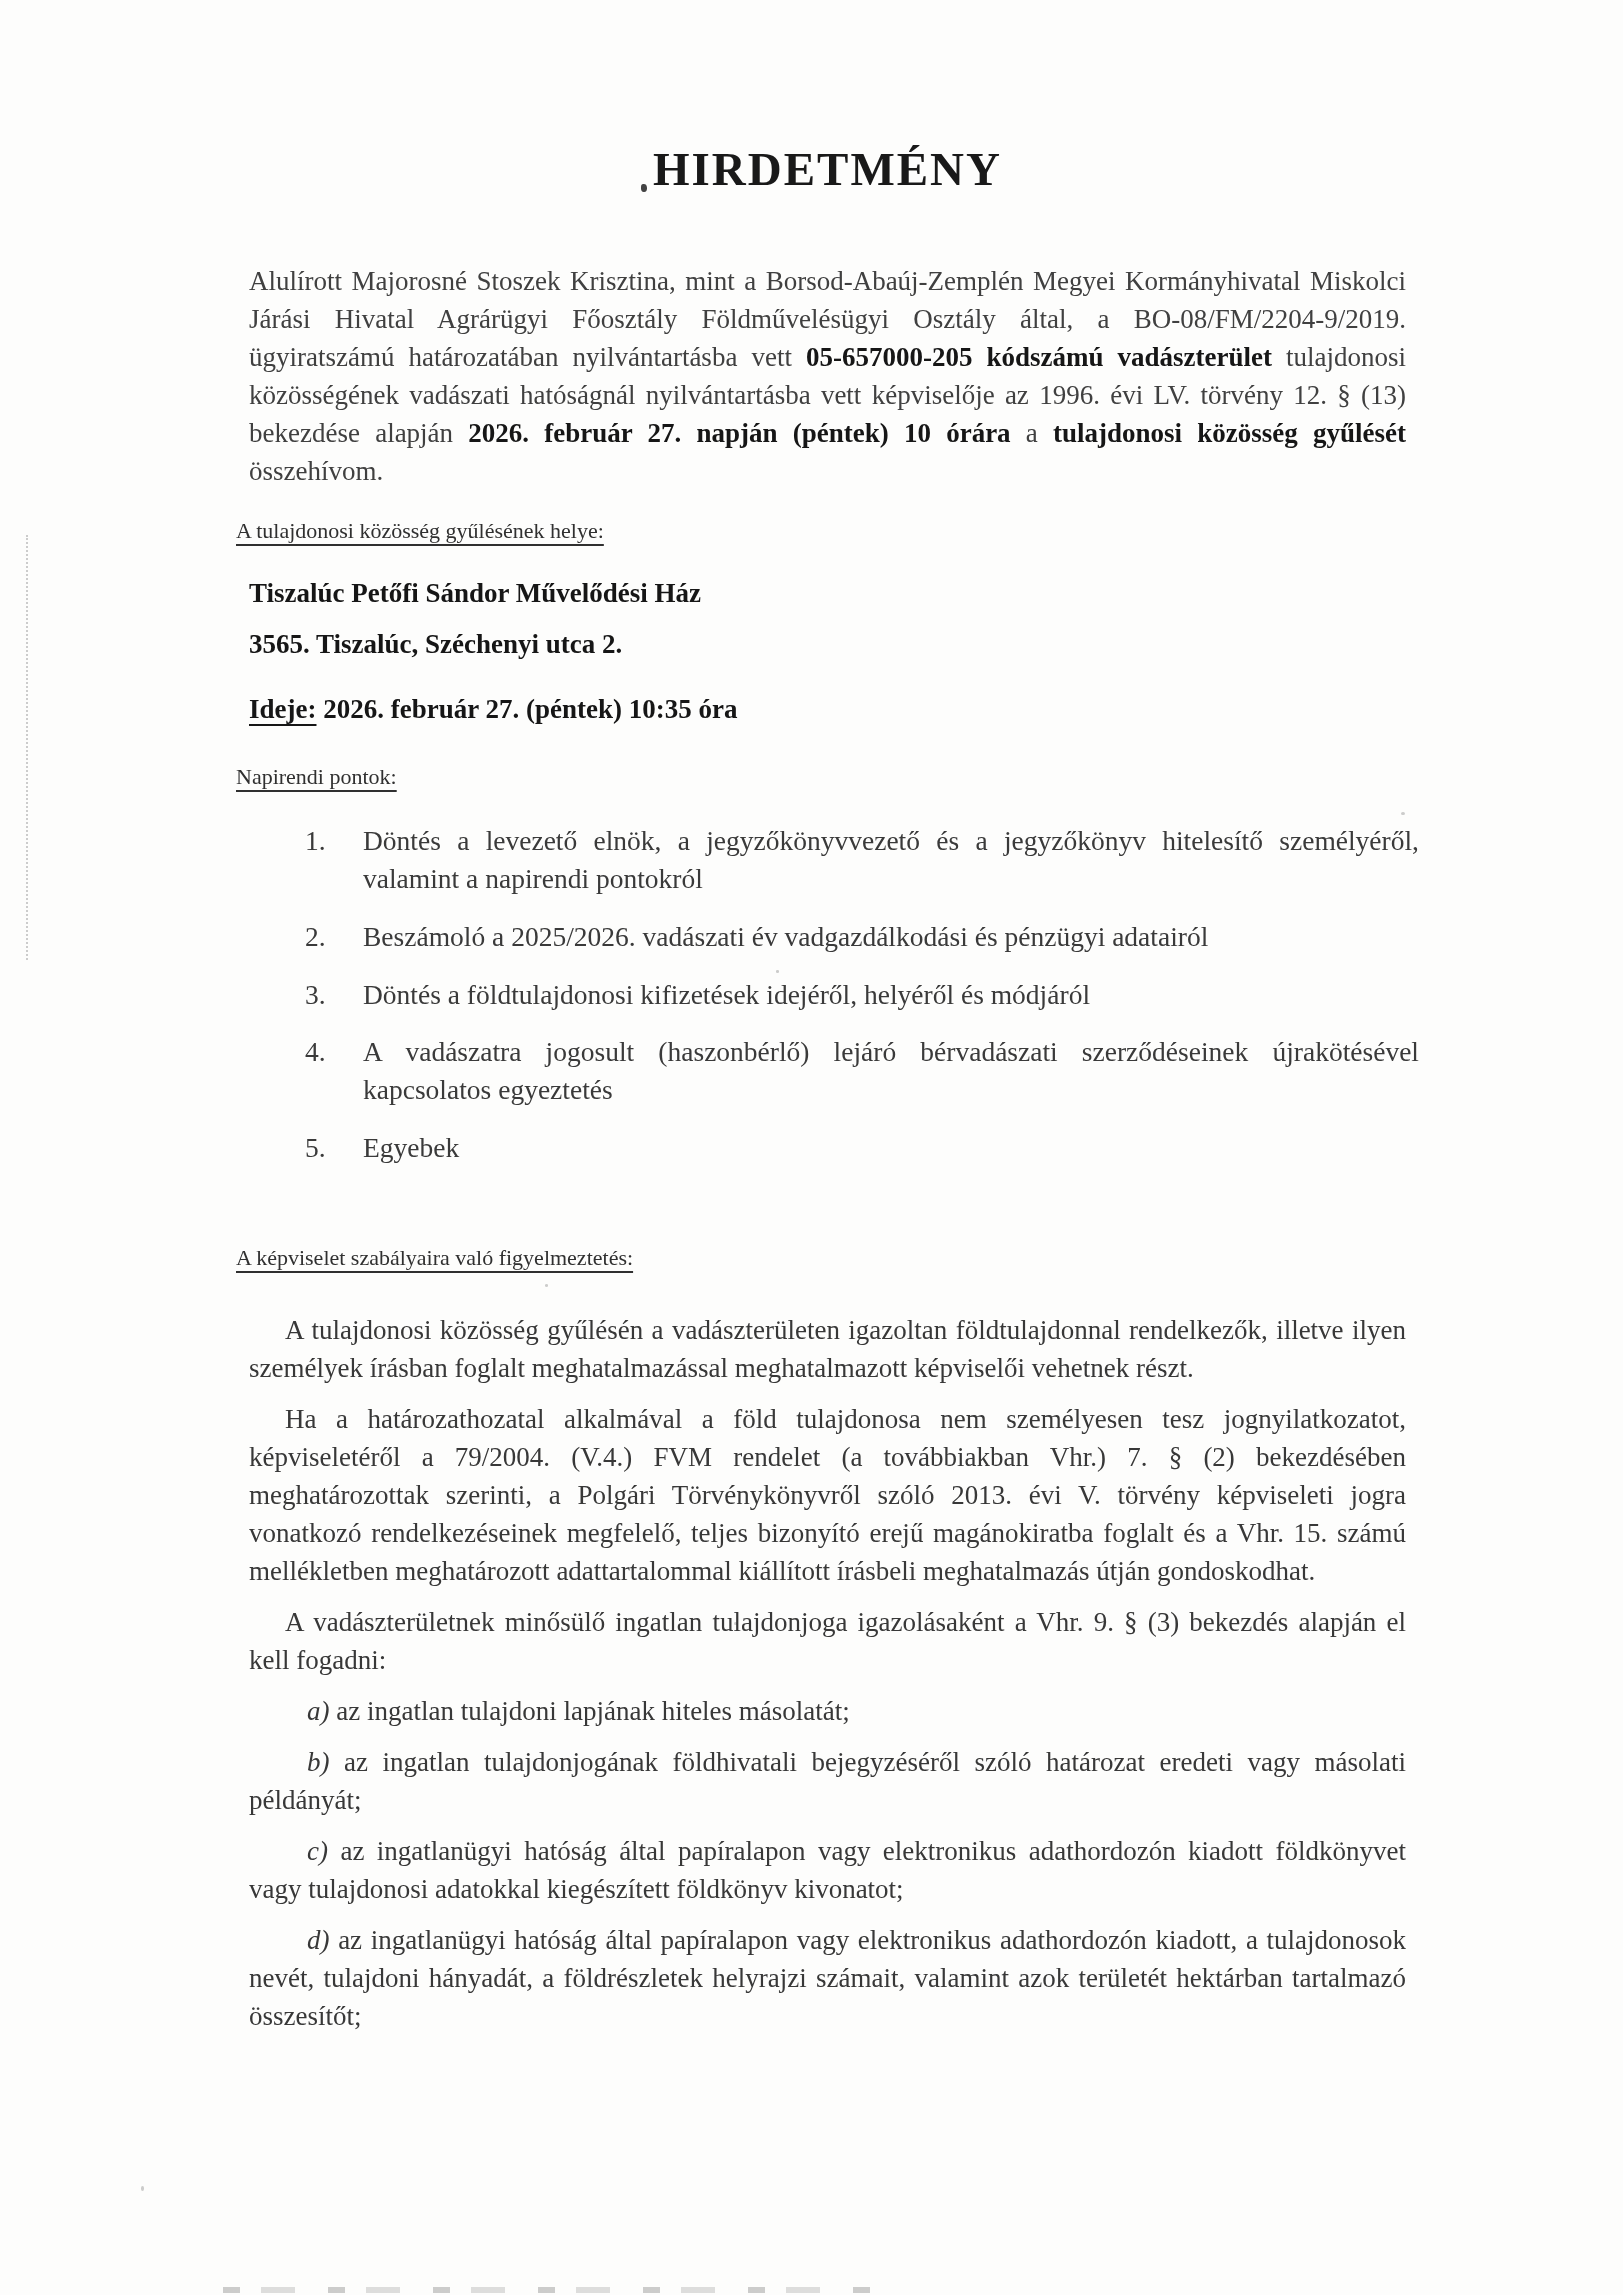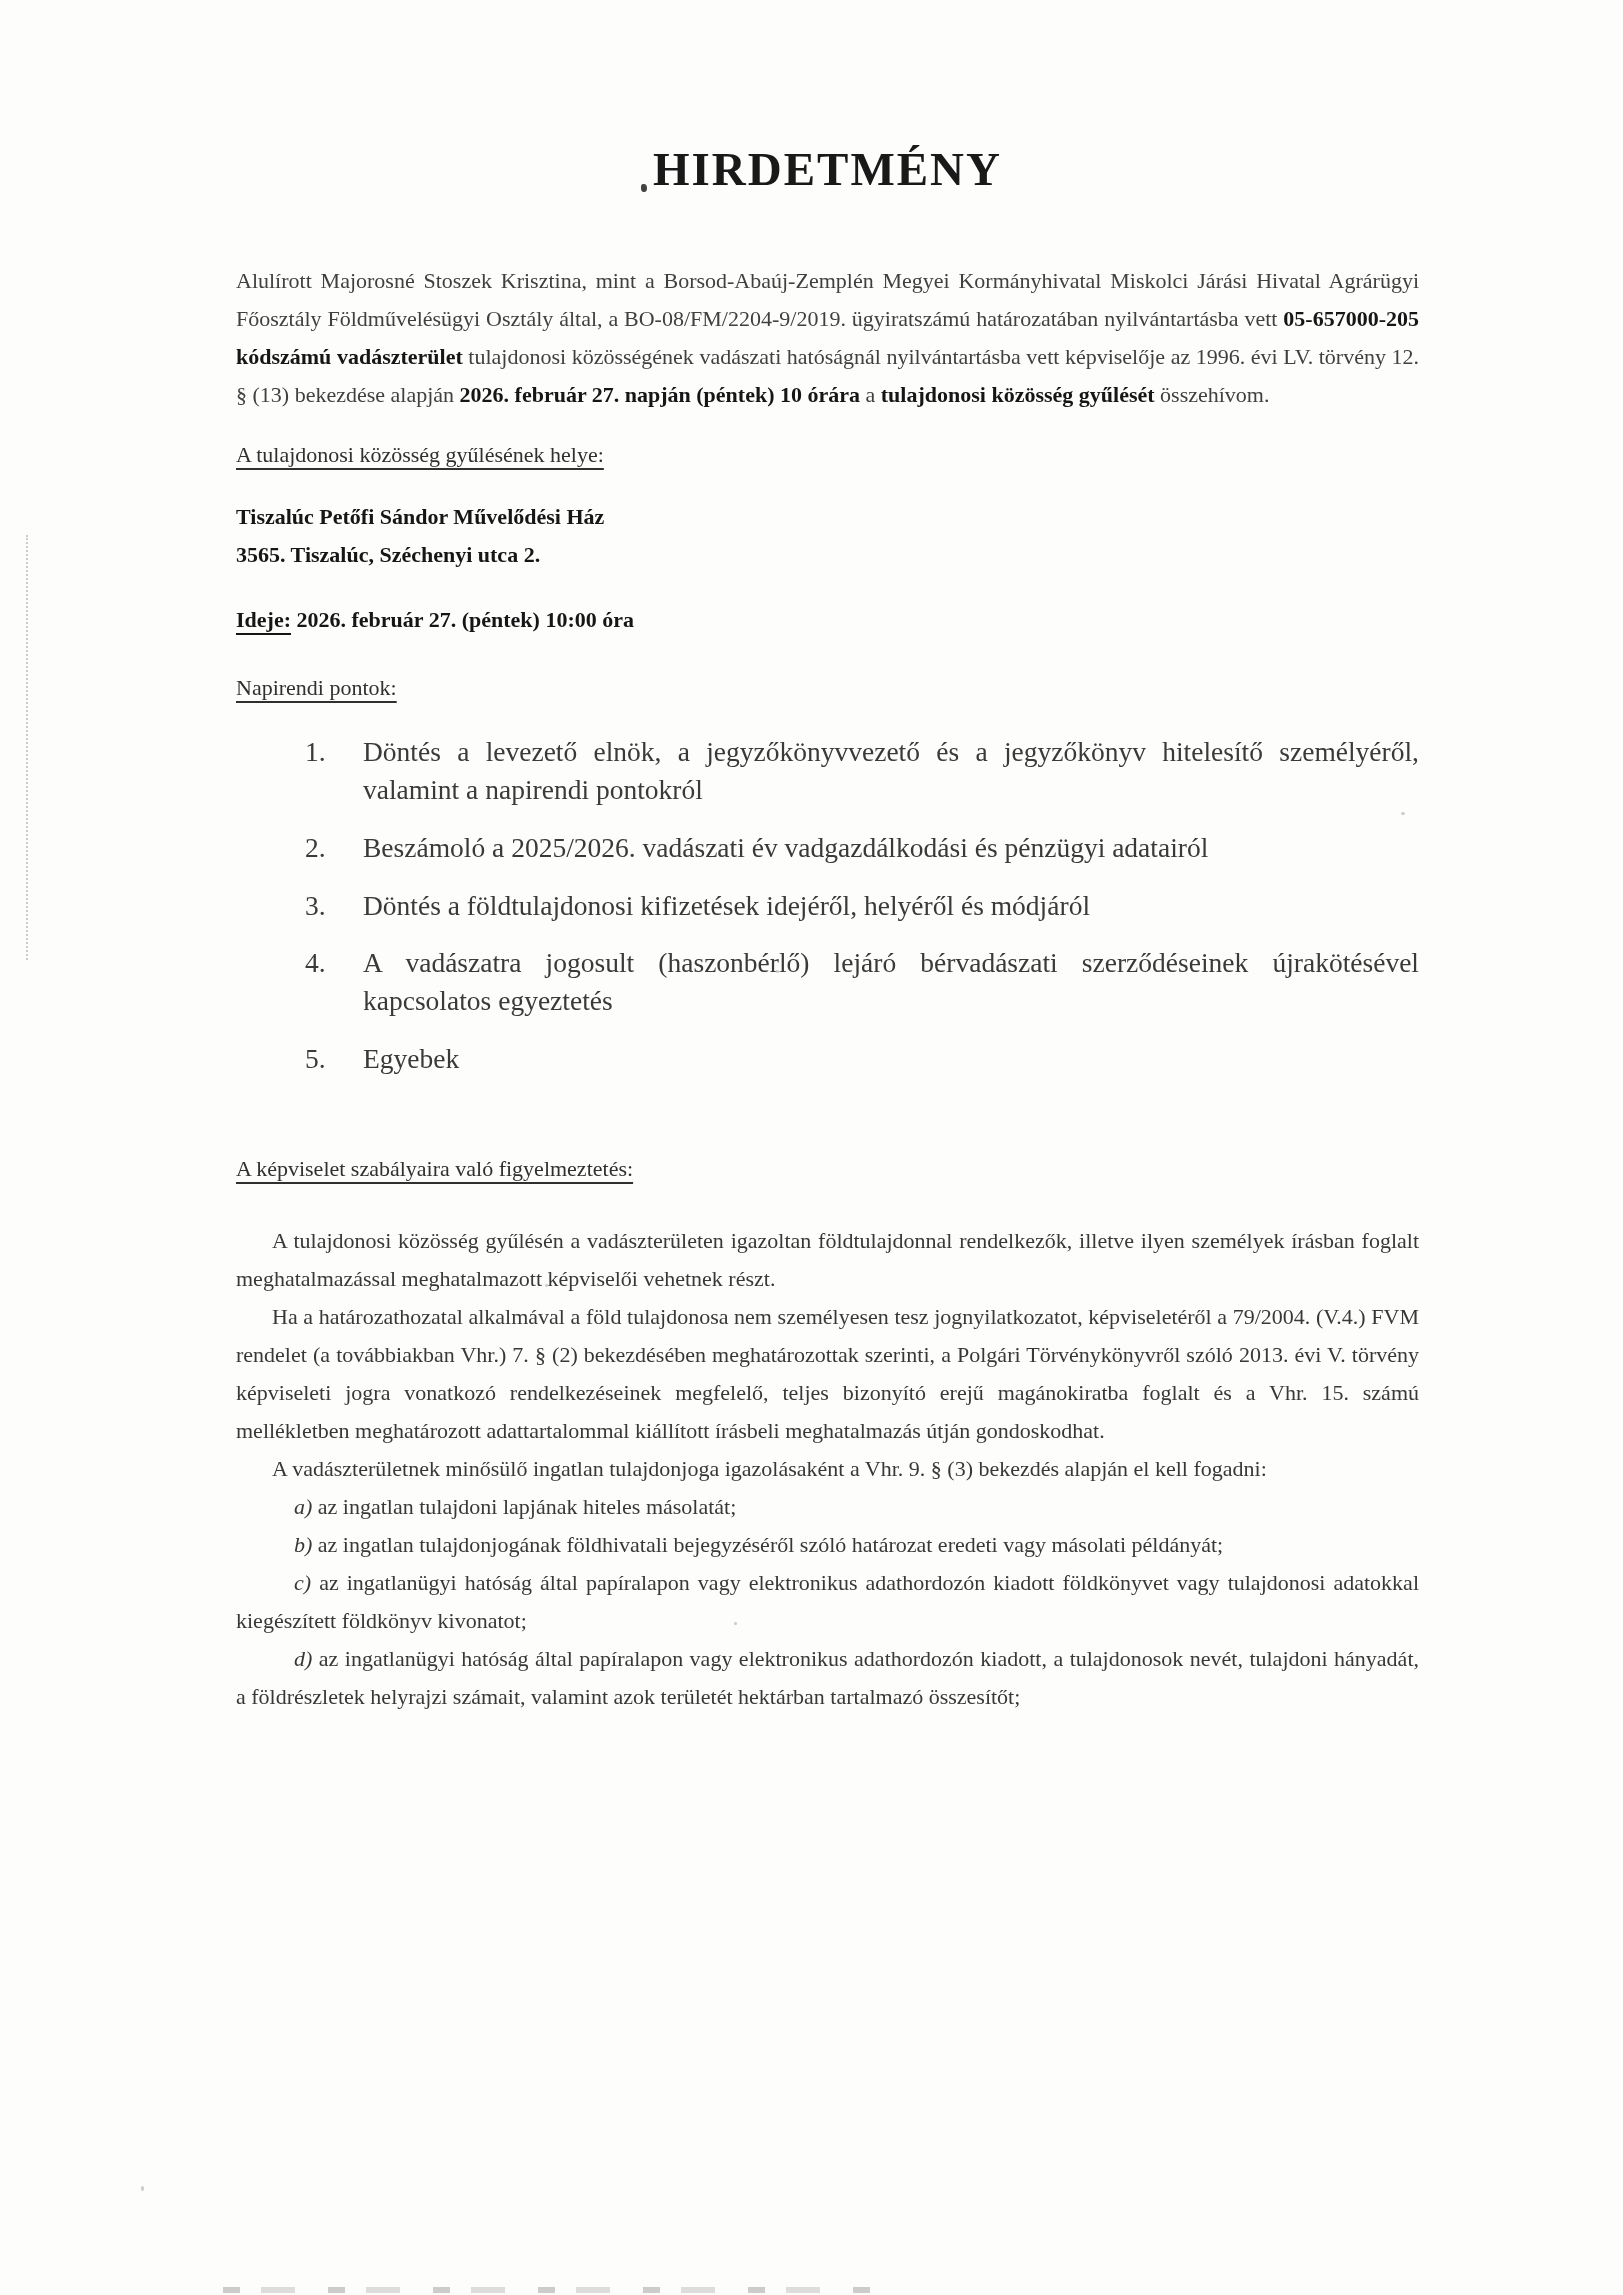--- a/index.html
+++ b/index.html
@@ -21,21 +21,21 @@
     font-size:47px;line-height:1.2;
     font-weight:700;color:#191919;
     letter-spacing:2px;
     position:relative;
   }
   .title-speck{
     position:absolute;left:405px;top:43px;
     width:5.9px;height:7.9px;background:rgba(20,20,20,.8);
     border-radius:40% 60% 50% 50%;
   }
-  p,.line{font-size:22px;line-height:38px;margin:0;}
+  p,.line{font-size:27px;line-height:38px;margin:13px;}
   .justify{text-align:justify;}
   .intro{margin-bottom:22px;color:#404040;}
   b,.bold{font-weight:700;color:#161616;}
   .uhead{
     font-size:22px;line-height:38px;margin:0 0 23.6px 0;
     color:#303030;
     text-decoration:underline;
     text-underline-offset:5.9px;
     text-decoration-thickness:2px;
   }
@@ -90,21 +90,21 @@
 
     <p class="intro justify"><span>Alulírott Majorosné Stoszek Krisztina, mint a Borsod-Abaúj-Zemplén Megyei Kormányhivatal Miskolci Járási Hivatal Agrárügyi Főosztály Földművelésügyi Osztály által, a BO-08/FM/2204-9/2019. ügyiratszámú határozatában nyilvántartásba vett </span><b>05-657000-205 kódszámú vadászterület</b><span> tulajdonosi közösségének vadászati hatóságnál nyilvántartásba vett képviselője az 1996. évi LV. törvény 12. § (13) bekezdése alapján </span><b>2026. február 27. napján (péntek) 10 órára</b><span> a </span><b>tulajdonosi közösség gyűlését</b><span> összehívom.</span></p>
 
     <p class="uhead">A tulajdonosi közösség gyűlésének helye:</p>
 
     <div class="venue">
       <p class="line">Tiszalúc Petőfi Sándor Művelődési Ház</p>
       <p class="line">3565. Tiszalúc, Széchenyi utca 2.</p>
     </div>
 
-    <p class="ideje"><span class="ulabel">Ideje:</span><span> 2026. február 27. (péntek) 10:00 óra</span></p>
+    <p class="ideje"><span class="ulabel">Ideje:</span><span> 2026. február 27. (péntek) 10:35 óra</span></p>
 
     <p class="uhead agenda-head">Napirendi pontok:</p>
 
     <div class="agenda">
       <div class="agenda-item">
         <span class="num">1.</span>
         <span class="txt">Döntés a levezető elnök, a jegyzőkönyvvezető és a jegyzőkönyv hitelesítő személyéről, valamint a napirendi pontokról</span>
       </div>
       <div class="agenda-item">
         <span class="num">2.</span>

